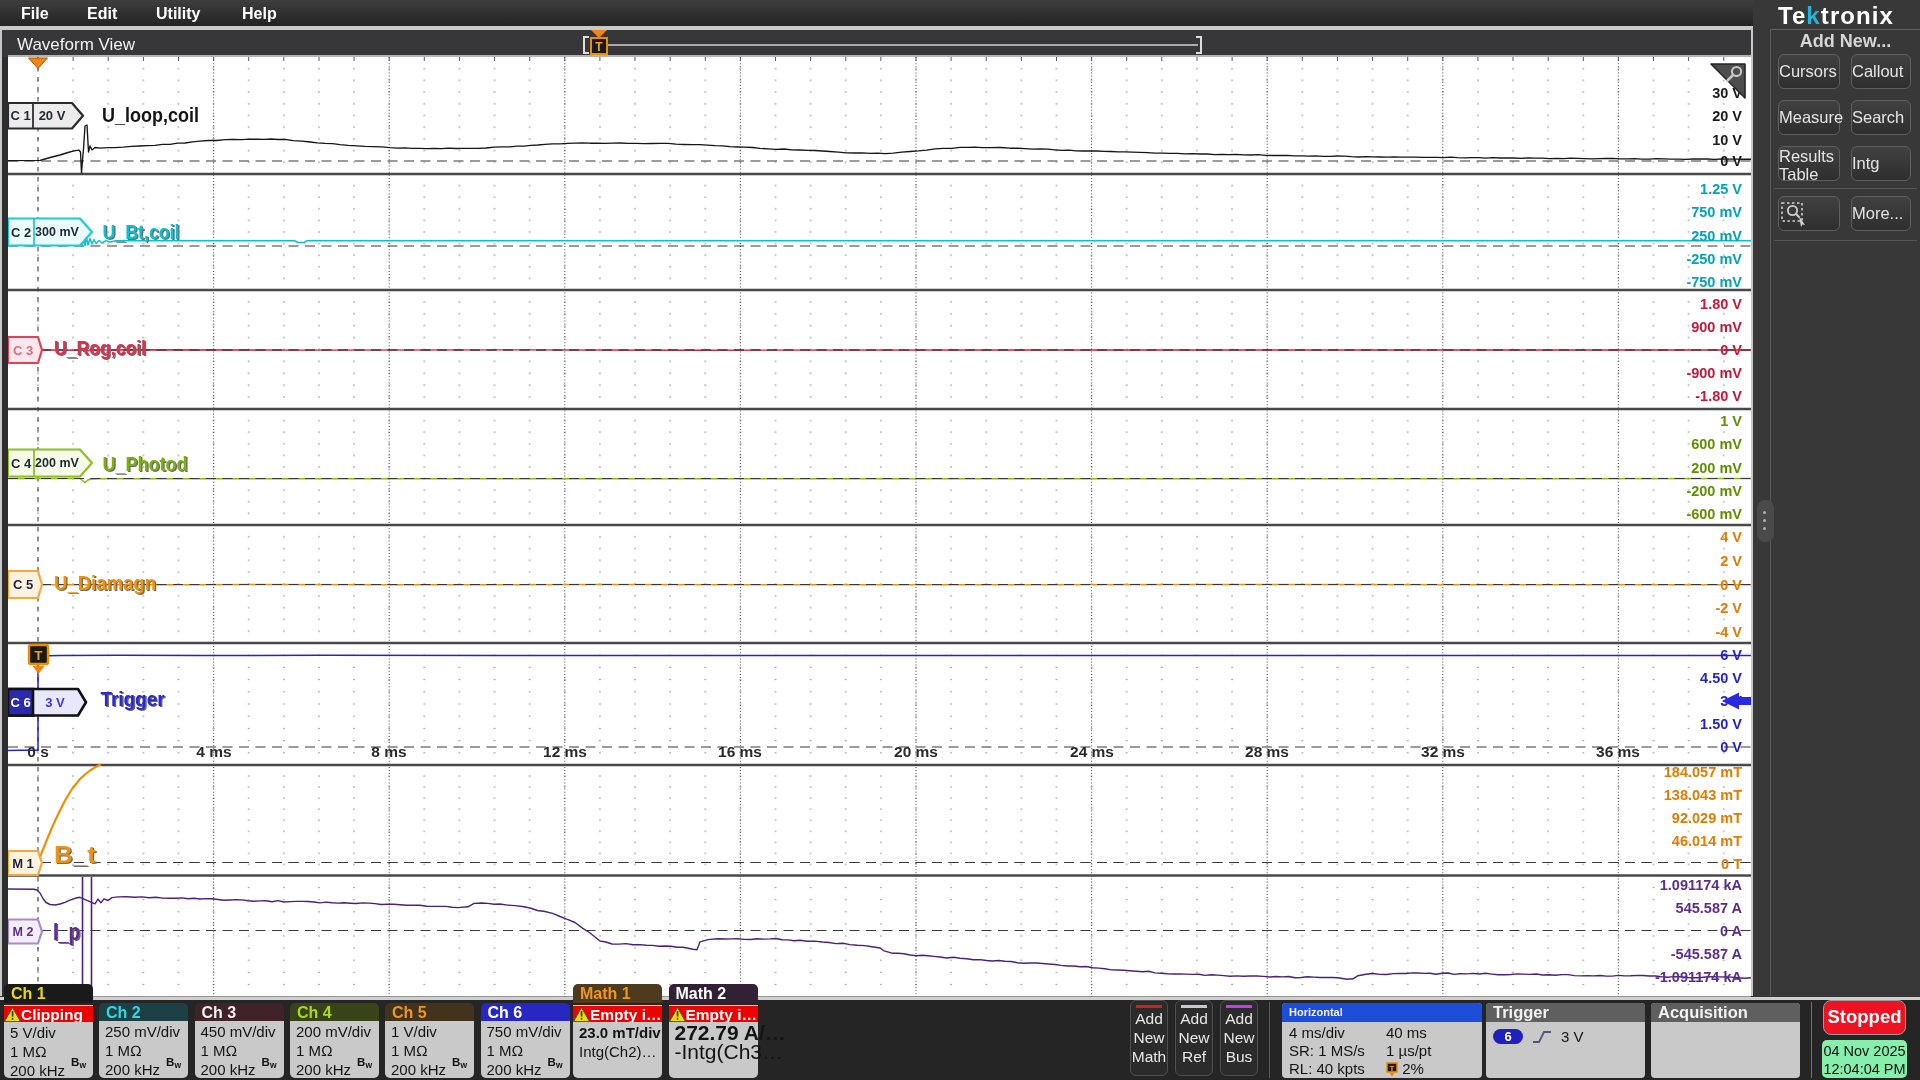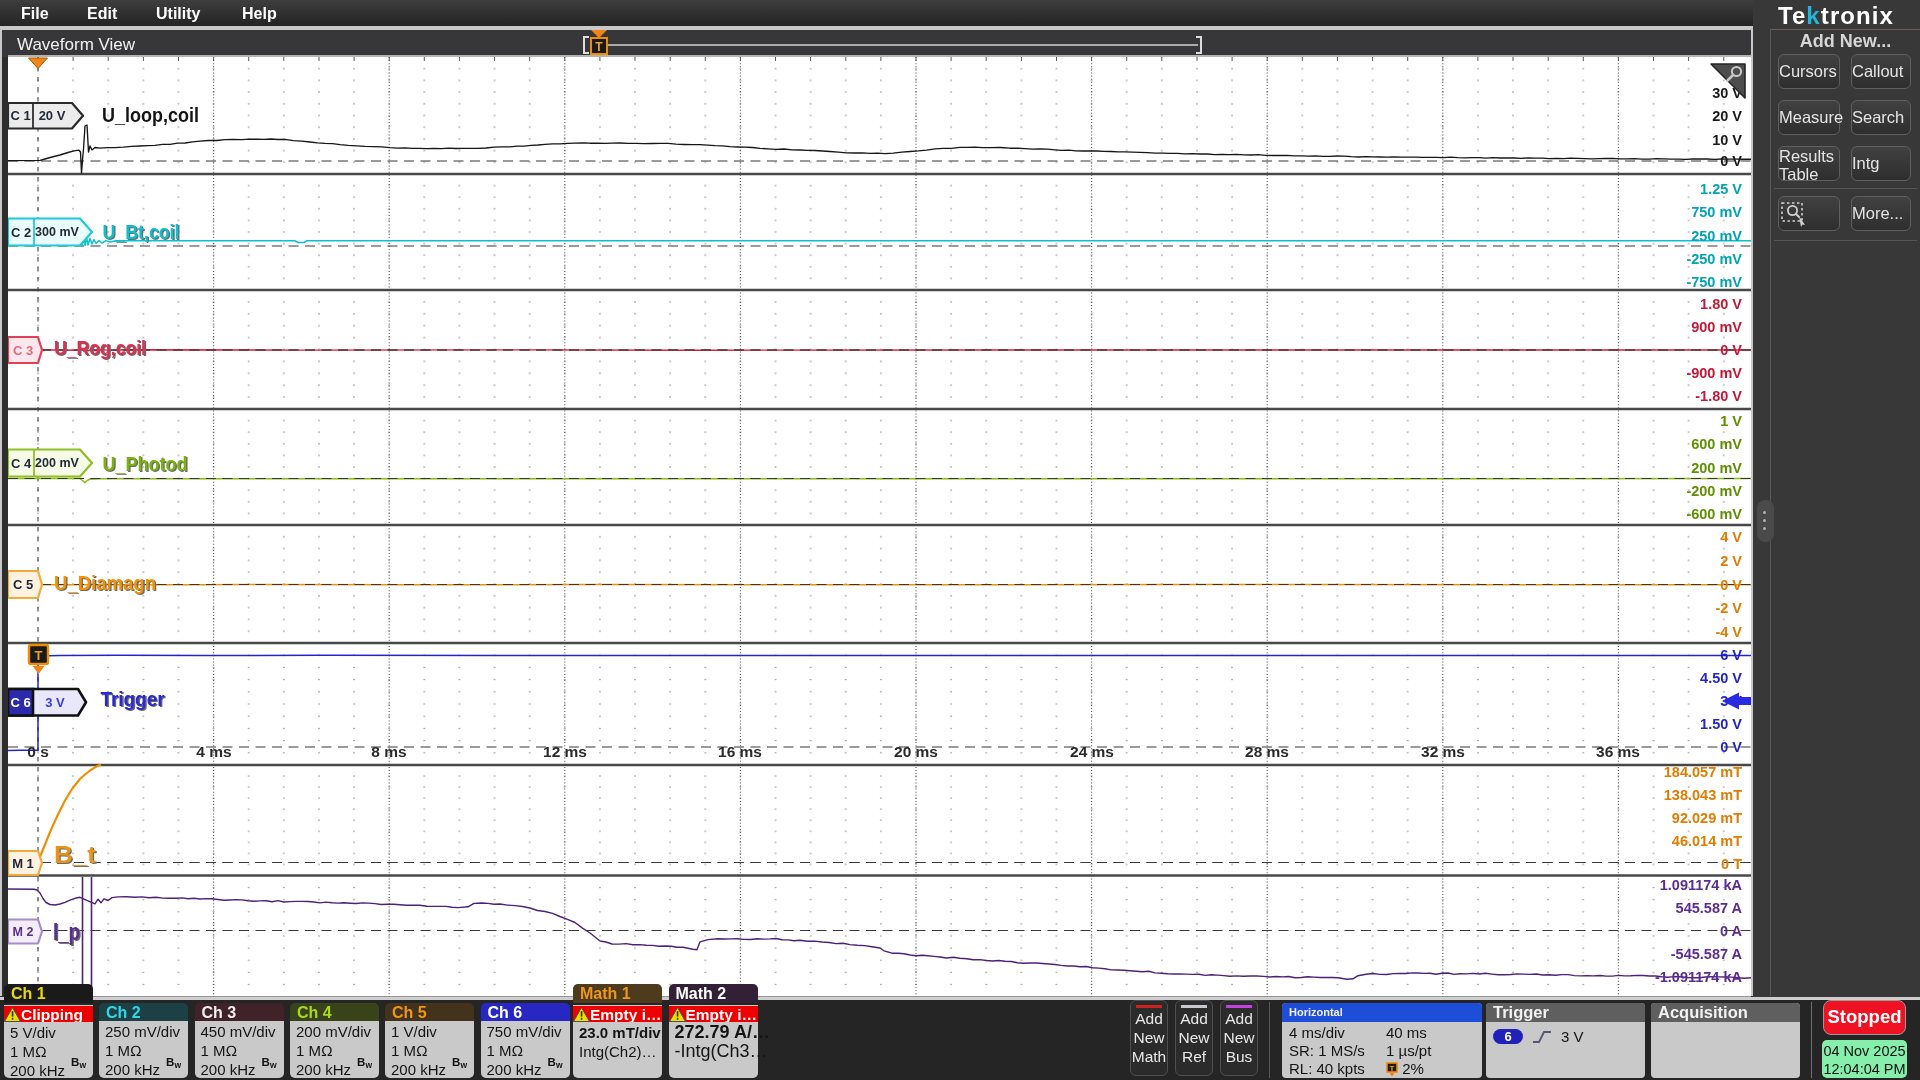--- a/index.html
+++ b/index.html
@@ -285,21 +285,21 @@
 <div style="position:absolute;left:573px;top:1022px;width:89px;height:56px;background:#c9c9c9;border-radius:0 0 5px 5px;color:#141414;font-size:15px;line-height:19px;padding:1px 0 0 6px;box-sizing:border-box">
     <div style="font-weight:bold;white-space:nowrap">23.0 mT/div</div>
     <div style="font-weight:normal;white-space:nowrap">Intg(Ch2)…</div>
   </div>
 <div style="position:absolute;left:668.5px;top:984px;width:89px;height:19px;background:#322135;border-radius:5px 5px 0 0;color:#ffffff;font-size:16px;font-weight:bold;padding-left:7px;line-height:20px;box-sizing:border-box">Math 2</div>
 <div style="position:absolute;left:668.5px;top:1005px;width:89px;height:17px;background:#ee0000;border-top:1.5px solid #c8c8c8;color:#fff;font-size:15.5px;font-weight:bold;line-height:17px;box-sizing:border-box;white-space:nowrap;overflow:hidden"><svg width="17" height="15" viewBox="0 0 17 15" style="vertical-align:-2px">
       <path d="M8.5 0.5 L16.5 14.5 L0.5 14.5 Z" fill="#f2df00" stroke="#4a4a6a" stroke-width="1"></path>
       <rect x="7.7" y="4.2" width="1.7" height="5.4" fill="#333"></rect>
       <rect x="7.7" y="10.8" width="1.7" height="1.8" fill="#333"></rect>
     </svg>Empty i…</div>
-<div style="position:absolute;left:668.5px;top:1022px;width:89px;height:56px;background:#c9c9c9;border-radius:0 0 5px 5px;color:#141414;font-size:18px;line-height:19px;padding:1px 12px 0 6px;box-sizing:border-box">
+<div style="position:absolute;left:668.5px;top:1022px;width:89px;height:56px;background:#c9c9c9;border-radius:0 0 5px 5px;color:#141414;font-size:21px;line-height:19px;padding:1px 12px 0 6px;box-sizing:border-box">
     <div style="font-weight:bold;white-space:nowrap">272.79 A/…</div>
     <div style="font-weight:normal;white-space:nowrap">-Intg(Ch3…</div>
   </div>
 <div style="position:absolute;left:1130px;top:1000px;width:38px;height:76px;background:#2b2b2b;border:1.5px solid #4f4f4f;border-radius:6px;box-sizing:border-box;text-align:center">
     <div style="margin:4px auto 1px;width:26px;height:2.5px;background:#cc2222"></div>
     <div style="color:#e8e8e8;font-size:15.5px;line-height:19px">Add<br>New<br>Math</div>
   </div>
 <div style="position:absolute;left:1175px;top:1000px;width:38px;height:76px;background:#2b2b2b;border:1.5px solid #4f4f4f;border-radius:6px;box-sizing:border-box;text-align:center">
     <div style="margin:4px auto 1px;width:26px;height:2.5px;background:#c8c8d0"></div>
     <div style="color:#e8e8e8;font-size:15.5px;line-height:19px">Add<br>New<br>Ref</div>

